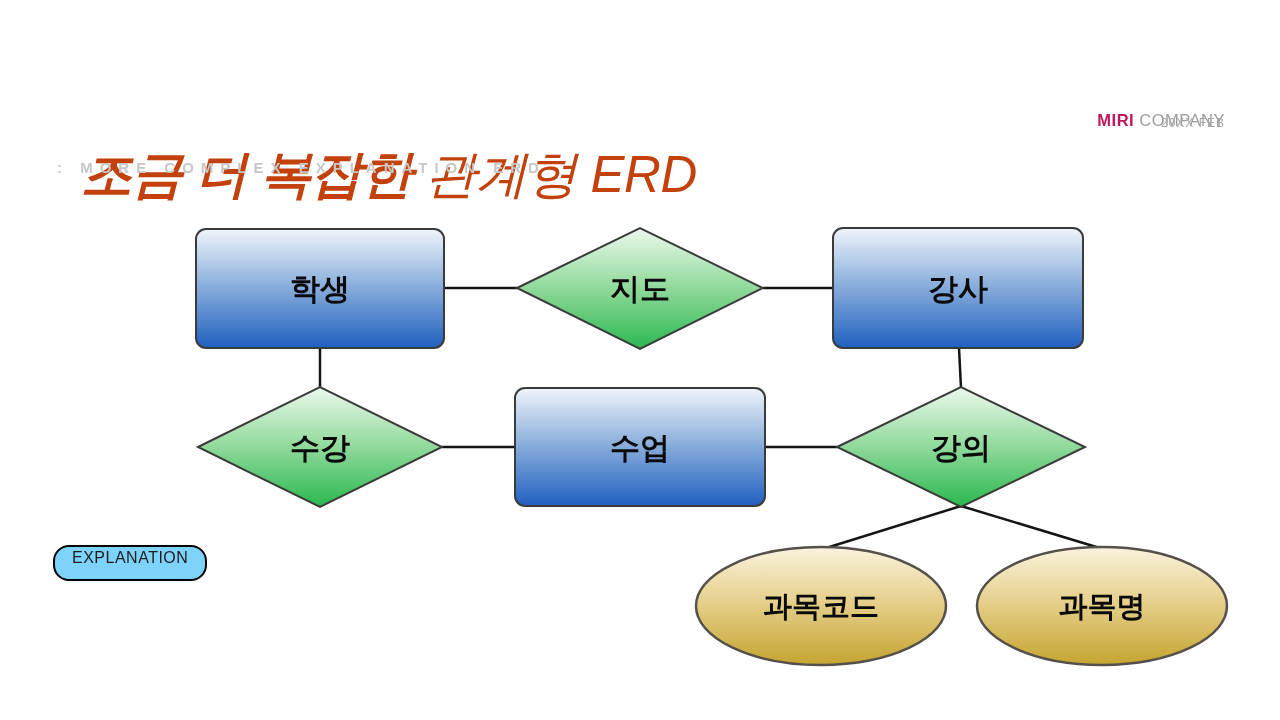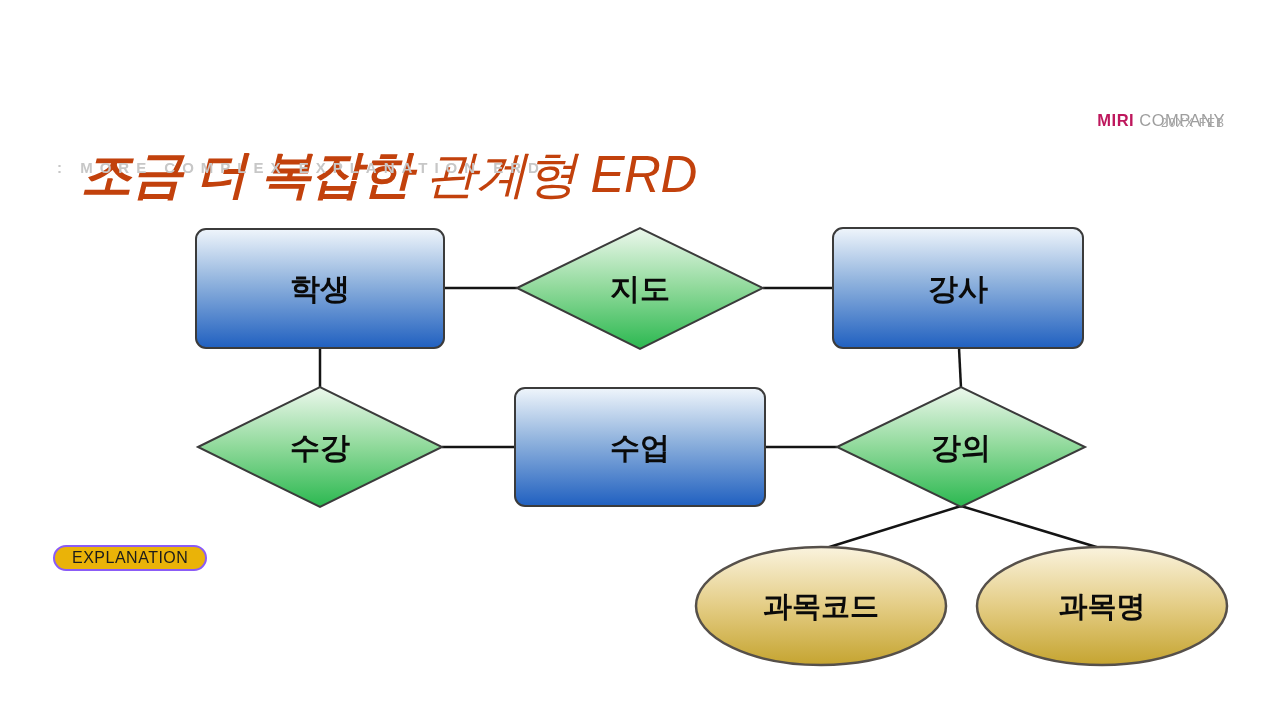--- a/index.html
+++ b/index.html
@@ -54,27 +54,27 @@
     font-family: "Liberation Sans", "DejaVu Sans", sans-serif;
     font-weight: 800;
     font-size: 30px;
     fill: #0a0a0a;
   }
   .attr-label { font-size: 29px; }
 
   
   .expl-badge {
     left: 53px; top: 545px;
-    border: 2px solid #8b5cf6;
+    border: 2px solid #000000;
     border-radius: 16px;
-    padding: 2px 17px 2px 17px;
+    padding: 2px 17px 12px 17px;
     font-size: 16px;
     letter-spacing: 0.5px;
     color: #1c1c1c;
-    background: #eab308;
+    background: #7dd3fc;
   }
   .expl-body {
     left: 53px; top: 592px;
     width: 620px;
     font-size: 15.5px;
     color: #5f5f5f;
     letter-spacing: 0.2px;
   }
   .expl-body .line {
     white-space: pre;

